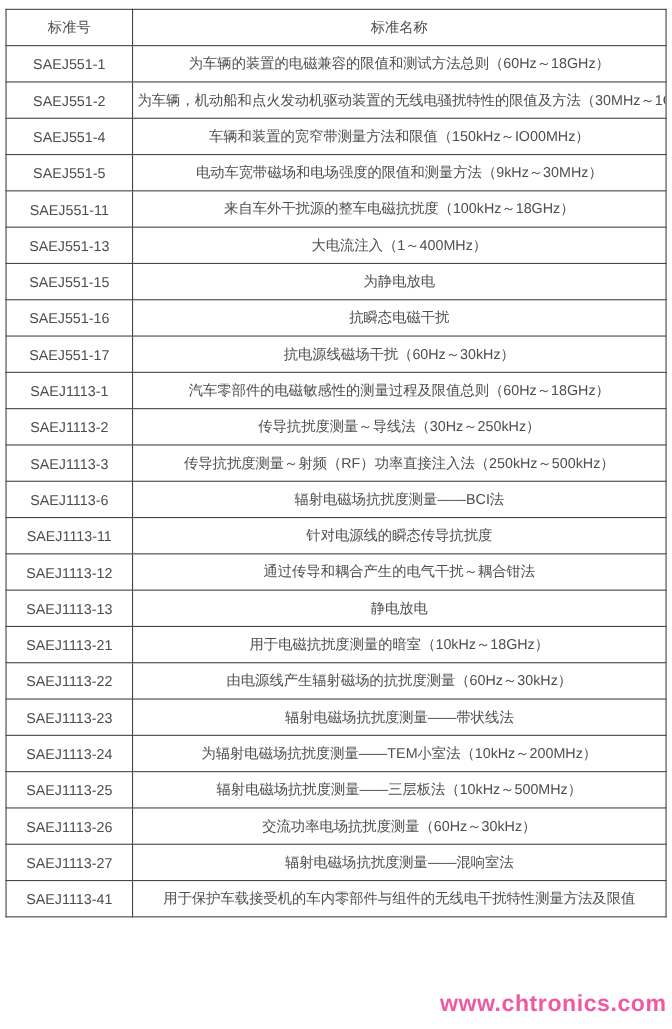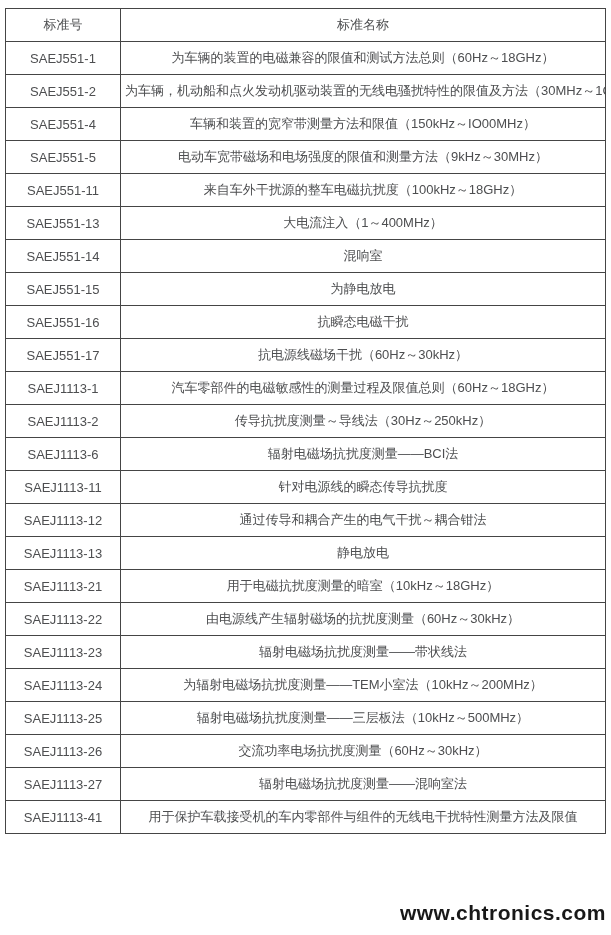--- a/index.html
+++ b/index.html
@@ -39,21 +39,21 @@
   table.standards .col-code {
     width: 106px;
   }
   .watermark {
     position: absolute;
     right: 5px;
     top: 901px;
     font-size: 21px;
     font-weight: bold;
     letter-spacing: 0.5px;
-    color: #000000;
+    color: #ec4899;
     opacity: 0.9;
     z-index: 5;
     pointer-events: none;
   }
 </style>
 </head>
 <body>
 
 <div class="page">
 
@@ -83,42 +83,42 @@
         </tr>
         <tr>
           <td class="col-code">SAEJ551-11</td>
           <td class="col-name">来自车外干扰源的整车电磁抗扰度（100kHz～18GHz）</td>
         </tr>
         <tr>
           <td class="col-code">SAEJ551-13</td>
           <td class="col-name">大电流注入（1～400MHz）</td>
         </tr>
         <tr>
-          <td class="col-code">SAEJ551-14</td>
-          <td class="col-name">混响室</td>
-        </tr>
-        <tr>
           <td class="col-code">SAEJ551-15</td>
           <td class="col-name">为静电放电</td>
         </tr>
         <tr>
           <td class="col-code">SAEJ551-16</td>
           <td class="col-name">抗瞬态电磁干扰</td>
         </tr>
         <tr>
           <td class="col-code">SAEJ551-17</td>
           <td class="col-name">抗电源线磁场干扰（60Hz～30kHz）</td>
         </tr>
         <tr>
           <td class="col-code">SAEJ1113-1</td>
           <td class="col-name">汽车零部件的电磁敏感性的测量过程及限值总则（60Hz～18GHz）</td>
         </tr>
         <tr>
           <td class="col-code">SAEJ1113-2</td>
           <td class="col-name">传导抗扰度测量～导线法（30Hz～250kHz）</td>
+        </tr>
+        <tr>
+          <td class="col-code">SAEJ1113-3</td>
+          <td class="col-name">传导抗扰度测量～射频（RF）功率直接注入法（250kHz～500kHz）</td>
         </tr>
         <tr>
           <td class="col-code">SAEJ1113-6</td>
           <td class="col-name">辐射电磁场抗扰度测量——BCI法</td>
         </tr>
         <tr>
           <td class="col-code">SAEJ1113-11</td>
           <td class="col-name">针对电源线的瞬态传导抗扰度</td>
         </tr>
         <tr>

